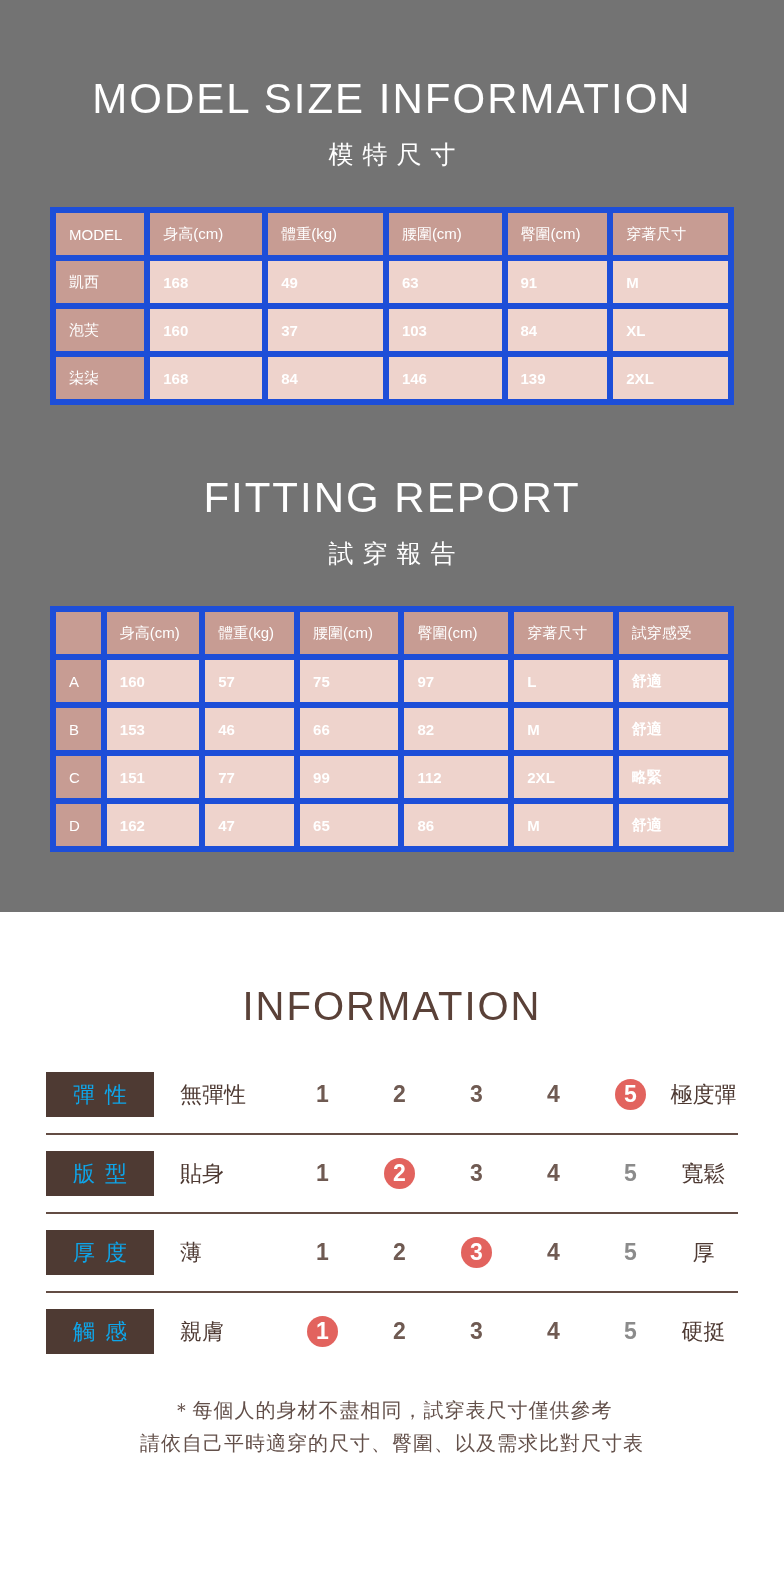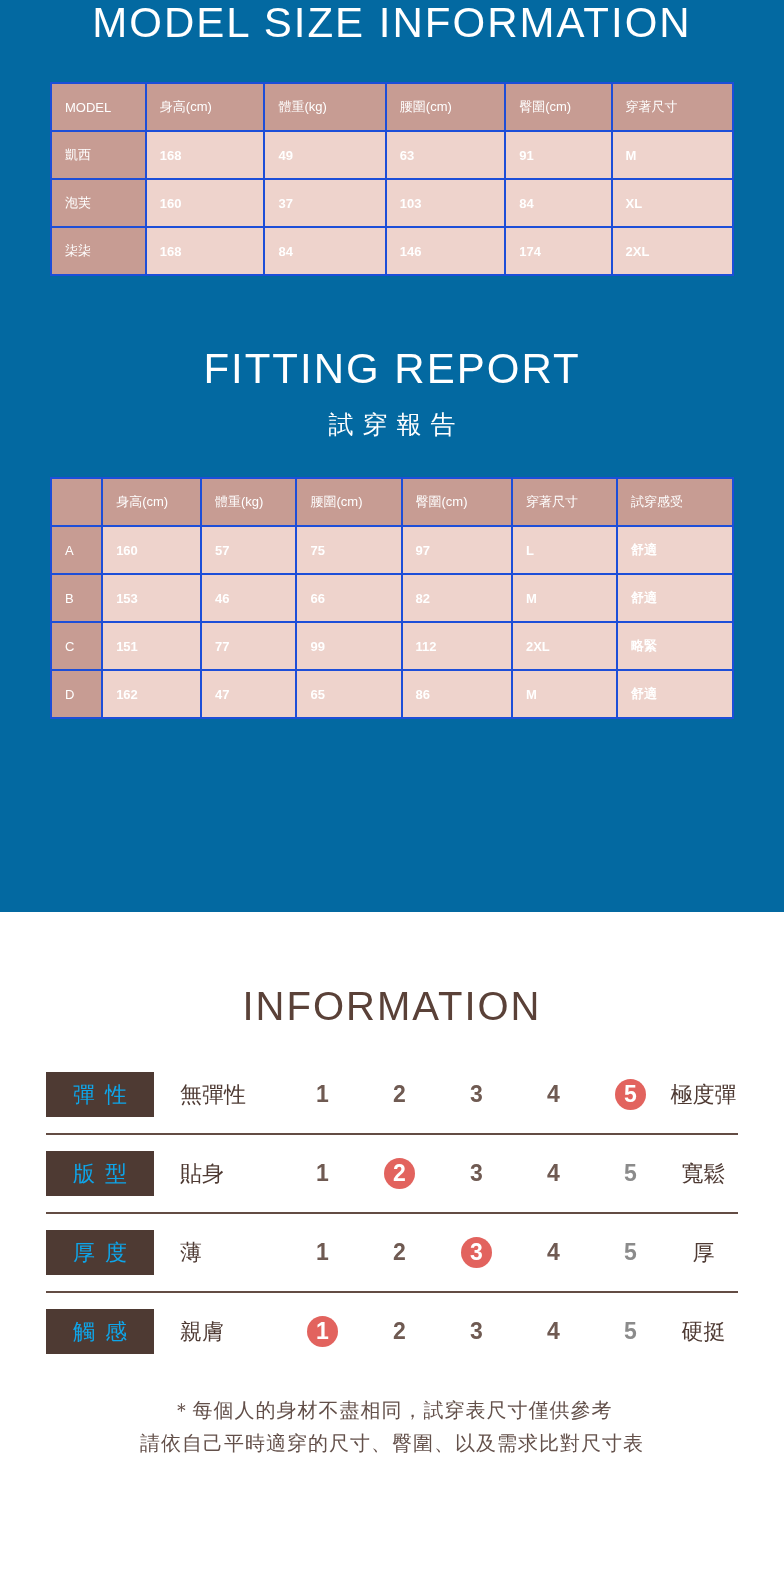--- a/index.html
+++ b/index.html
@@ -4,21 +4,22 @@
 <style>
   * { box-sizing: border-box; }
   html, body { margin: 0; padding: 0; }
   body {
     width: 784px; height: 1570px;
     background: #ffffff;
     font-family: "Liberation Sans", "DejaVu Sans", sans-serif;
   }
   .pink-section {
     width: 784px; height: 912px;
-    background: #0369a1;
+    background: #737373;
+    padding-top: 76px;
   }
   .big-title {
     margin: 0;
     text-align: center;
     color: #ffffff;
     font-size: 42px;
     font-weight: 400;
     letter-spacing: 2px;
     line-height: 1.1;
   }
@@ -31,26 +32,26 @@
     letter-spacing: 9px;
     padding-left: 9px;
   }
   table.size-table {
     width: 684px;
     margin: 36px auto 0 auto;
     border-collapse: collapse;
     table-layout: fixed;
   }
   .size-table th, .size-table td {
-    border: 2px solid #1d4ed8;
+    border: 6px solid #1d4ed8;
     height: 48px;
     padding: 0 4px 0 13px;
     text-align: left;
     vertical-align: middle;
-    font-size: 13px;
+    font-size: 15px;
     color: #ffffff;
     overflow: hidden;
     white-space: nowrap;
   }
   .size-table th {
     background: #c79c93;
     font-weight: 400;
   }
   .size-table td {
     background: #eed3cc;
@@ -155,20 +156,21 @@
     line-height: 33px;
     letter-spacing: 1px;
   }
 </style>
 </head>
 <body>
 
 <div class="pink-section">
 
   <h1 class="big-title">MODEL SIZE INFORMATION</h1>
+  <div class="sub-title">模特尺寸</div>
 
   <table class="size-table">
     <colgroup>
       <col style="width:13.9%">
         <col style="width:17.4%">
         <col style="width:17.8%">
       <col style="width:17.5%">
         <col style="width:15.6%">
         <col style="width:17.8%">
     </colgroup>
@@ -195,21 +197,21 @@
       <td>37</td>
       <td>103</td>
       <td>84</td>
       <td>XL</td>
     </tr>
     <tr>
       <td class="head-col">柒柒</td>
       <td>168</td>
       <td>84</td>
       <td>146</td>
-      <td>174</td>
+      <td>139</td>
       <td>2XL</td>
     </tr>
   </tbody>
     </table>
 
   <h1 class="big-title fitting-title">FITTING REPORT</h1>
   <div class="sub-title">試穿報告</div>
 
   <table class="size-table">
     <colgroup>

